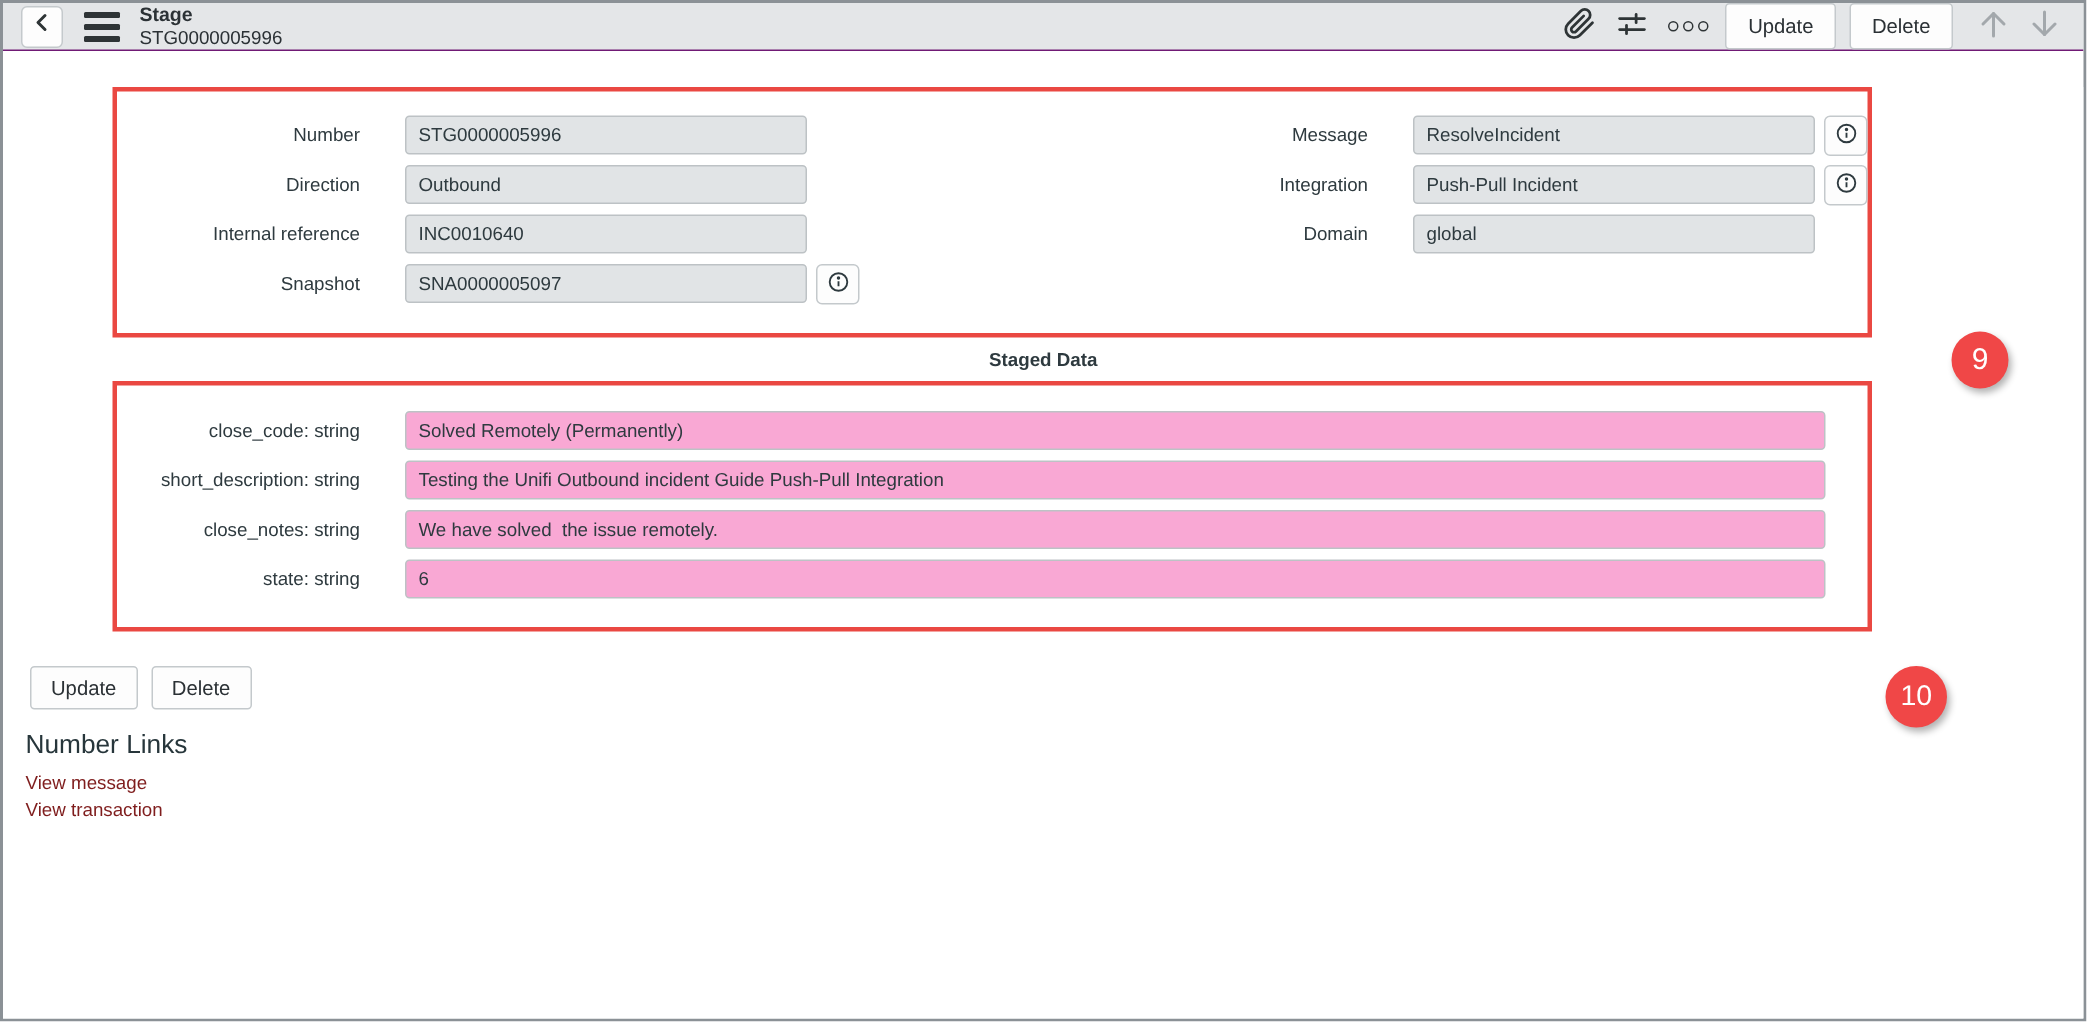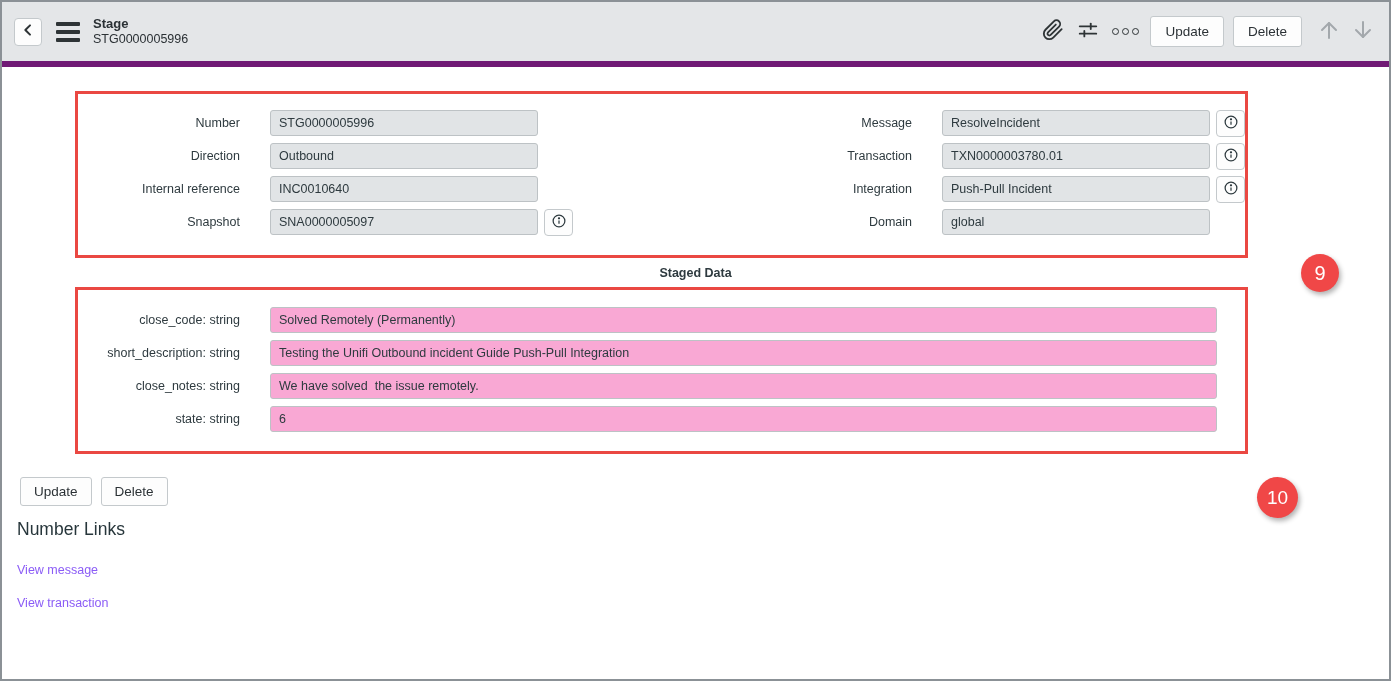--- a/index.html
+++ b/index.html
@@ -8,23 +8,23 @@
   .app {
     position: relative;
     width: 1391px; height: 681px;
     border: 2px solid #8b9196;
     background: #fff;
     overflow: hidden;
   }
 
   
   .header {
-    height: 65px;
+    height: 32px;
     background: #e4e6e8;
-    border-bottom: 6px solid #701a75;
+    border-bottom: 1px solid #701a75;
     display: flex; align-items: center;
     padding: 0 12px;
   }
   .back-btn {
     width: 28px; height: 28px;
     background: #fdfdfd;
     border: 1px solid #c4c9cc;
     border-radius: 4px;
     display: flex; align-items: center; justify-content: center;
     cursor: pointer; flex: 0 0 auto;
@@ -115,25 +115,24 @@
 
   .related-title {
     margin: 13px 0 0 15px;
     font-size: 17.5px;
     font-weight: normal;
     color: #27363b;
   }
   .related-links { margin: 8px 0 0 15px; display: flex; flex-direction: column; gap: 4px; }
   .related-links a {
     font-size: 12.5px;
-    color: #8b5cf6;
+    color: #7f1d1d;
     text-decoration: none;
     cursor: pointer;
     width: max-content;
-    margin-top: 15px;
   }
 
   
   .badge {
     position: absolute;
     background: #f04747;
     color: #fff;
     border-radius: 50%;
     display: flex; align-items: center; justify-content: center;
     font-size: 20px;
@@ -251,33 +250,20 @@
               <span>
                 <svg width="16" height="16" viewBox="0 0 18 18" fill="none" stroke="#2e3a3f" stroke-width="1.4">
                     <circle cx="9" cy="9" r="6.6"></circle>
                     <line x1="9" y1="8.4" x2="9" y2="12.2"></line>
                     <circle cx="9" cy="6" r="0.6" fill="#2e3a3f"></circle>
                   </svg>
               </span>
             </button>
           </div>
           <div class="frow">
-            <label class="flabel">Transaction</label>
-            <input class="fld" readonly="" value="TXN0000003780.01" style="">
-            <button class="info-btn">
-              <span>
-                <svg width="16" height="16" viewBox="0 0 18 18" fill="none" stroke="#2e3a3f" stroke-width="1.4">
-                    <circle cx="9" cy="9" r="6.6"></circle>
-                    <line x1="9" y1="8.4" x2="9" y2="12.2"></line>
-                    <circle cx="9" cy="6" r="0.6" fill="#2e3a3f"></circle>
-                  </svg>
-              </span>
-            </button>
-          </div>
-          <div class="frow">
             <label class="flabel">Integration</label>
             <input class="fld" readonly="" value="Push-Pull Incident" style="">
             <button class="info-btn">
               <span>
                 <svg width="16" height="16" viewBox="0 0 18 18" fill="none" stroke="#2e3a3f" stroke-width="1.4">
                     <circle cx="9" cy="9" r="6.6"></circle>
                     <line x1="9" y1="8.4" x2="9" y2="12.2"></line>
                     <circle cx="9" cy="6" r="0.6" fill="#2e3a3f"></circle>
                   </svg>
               </span>

